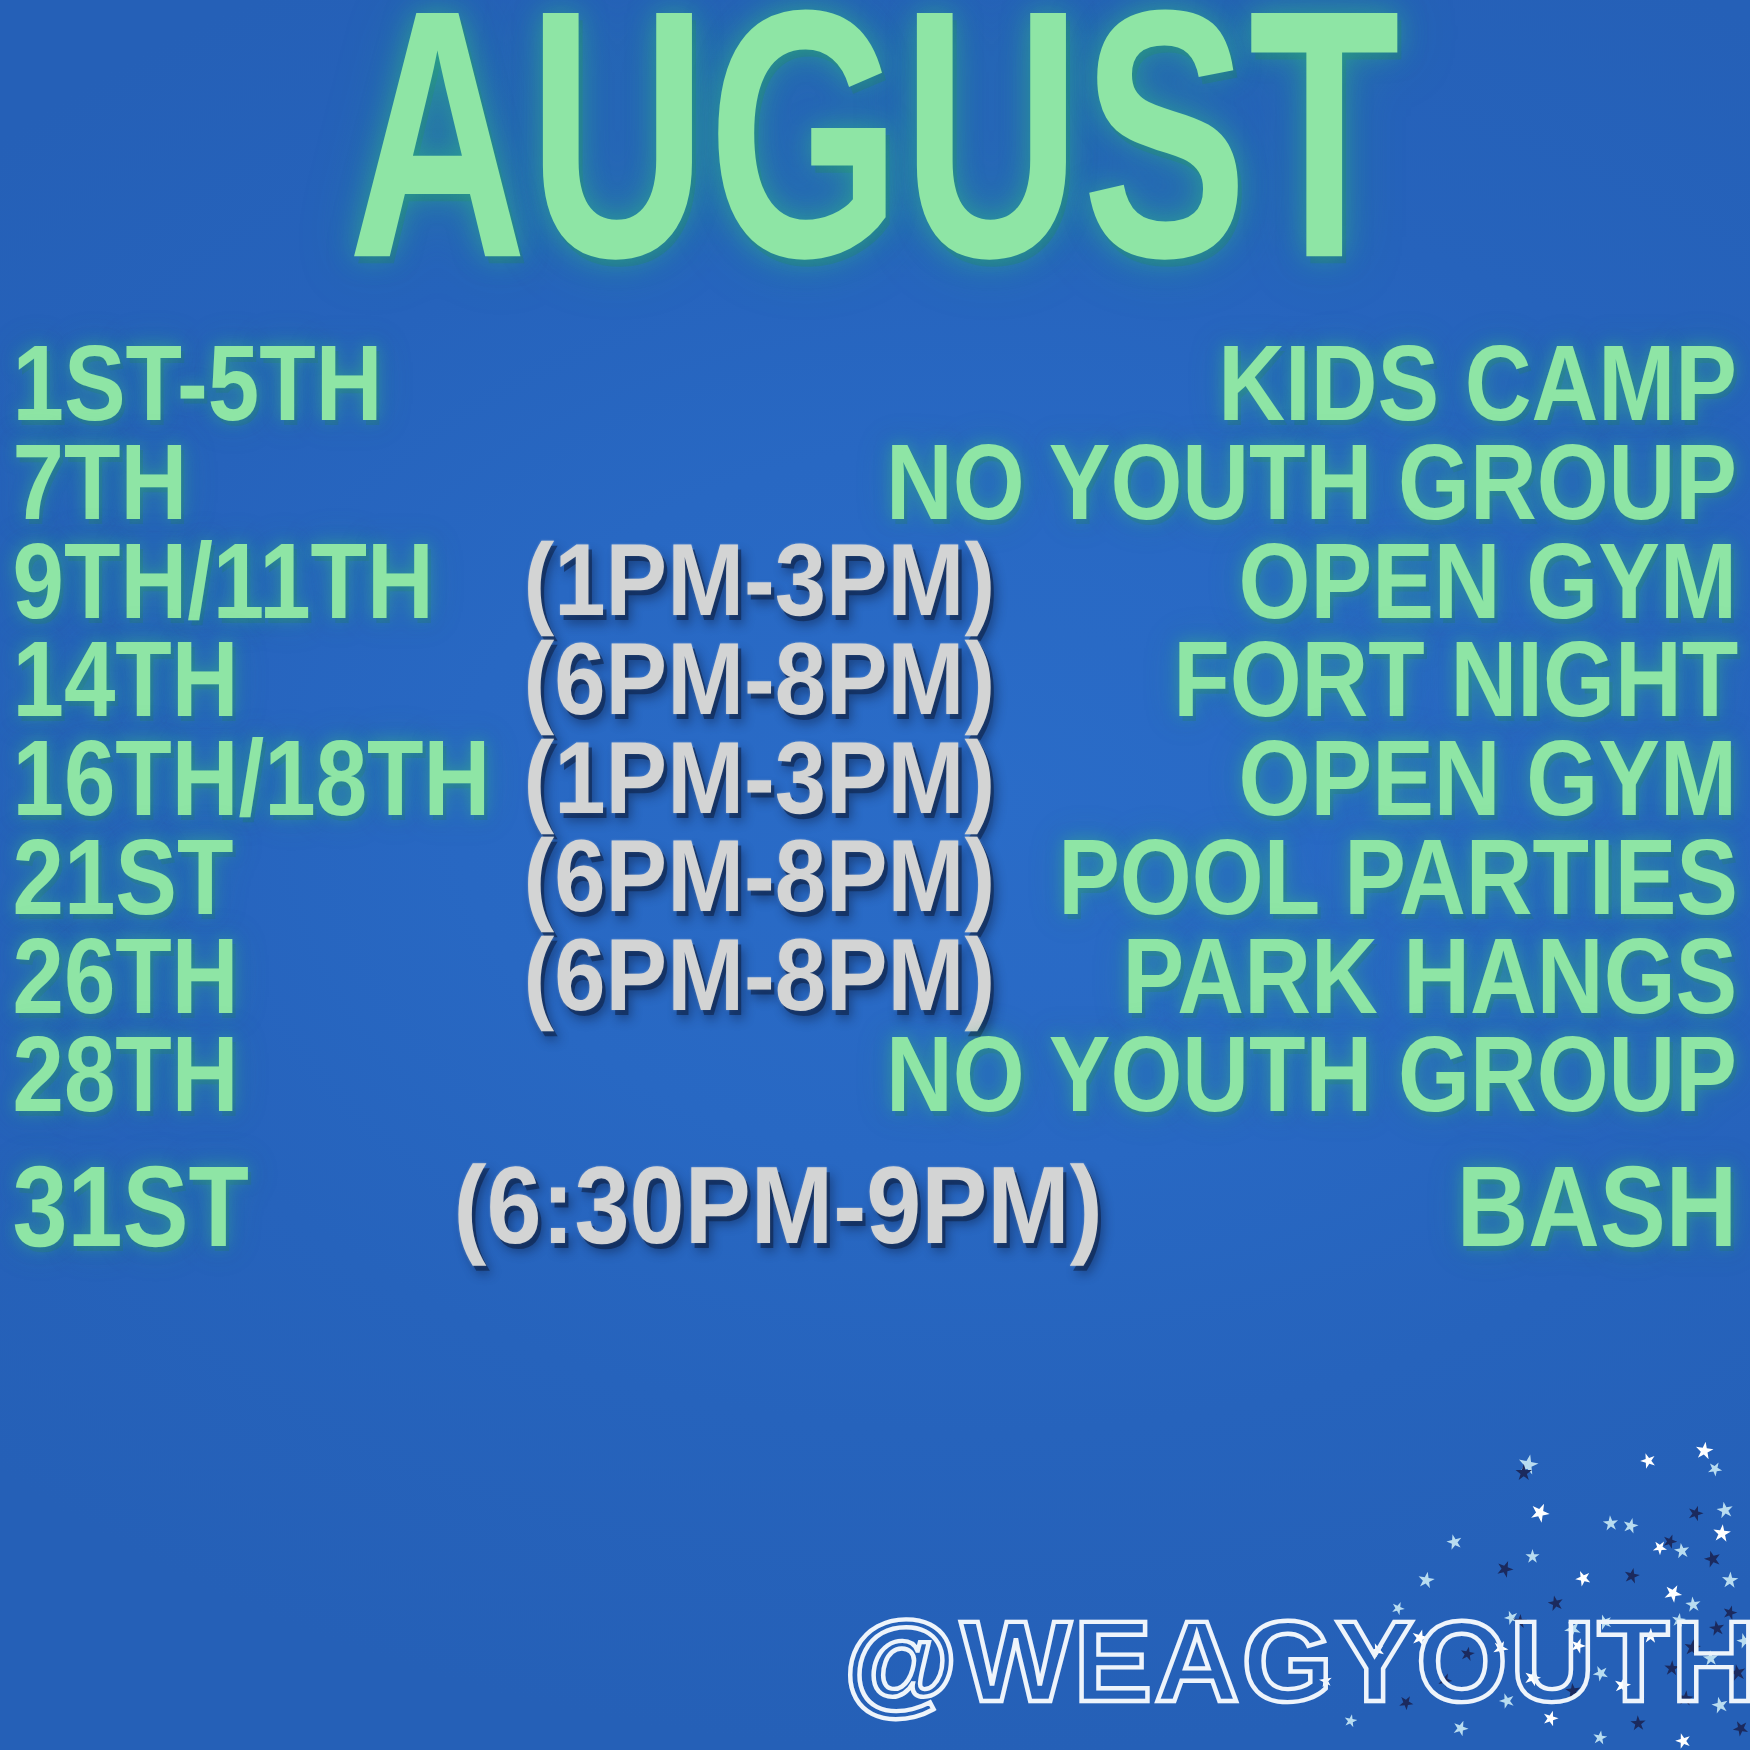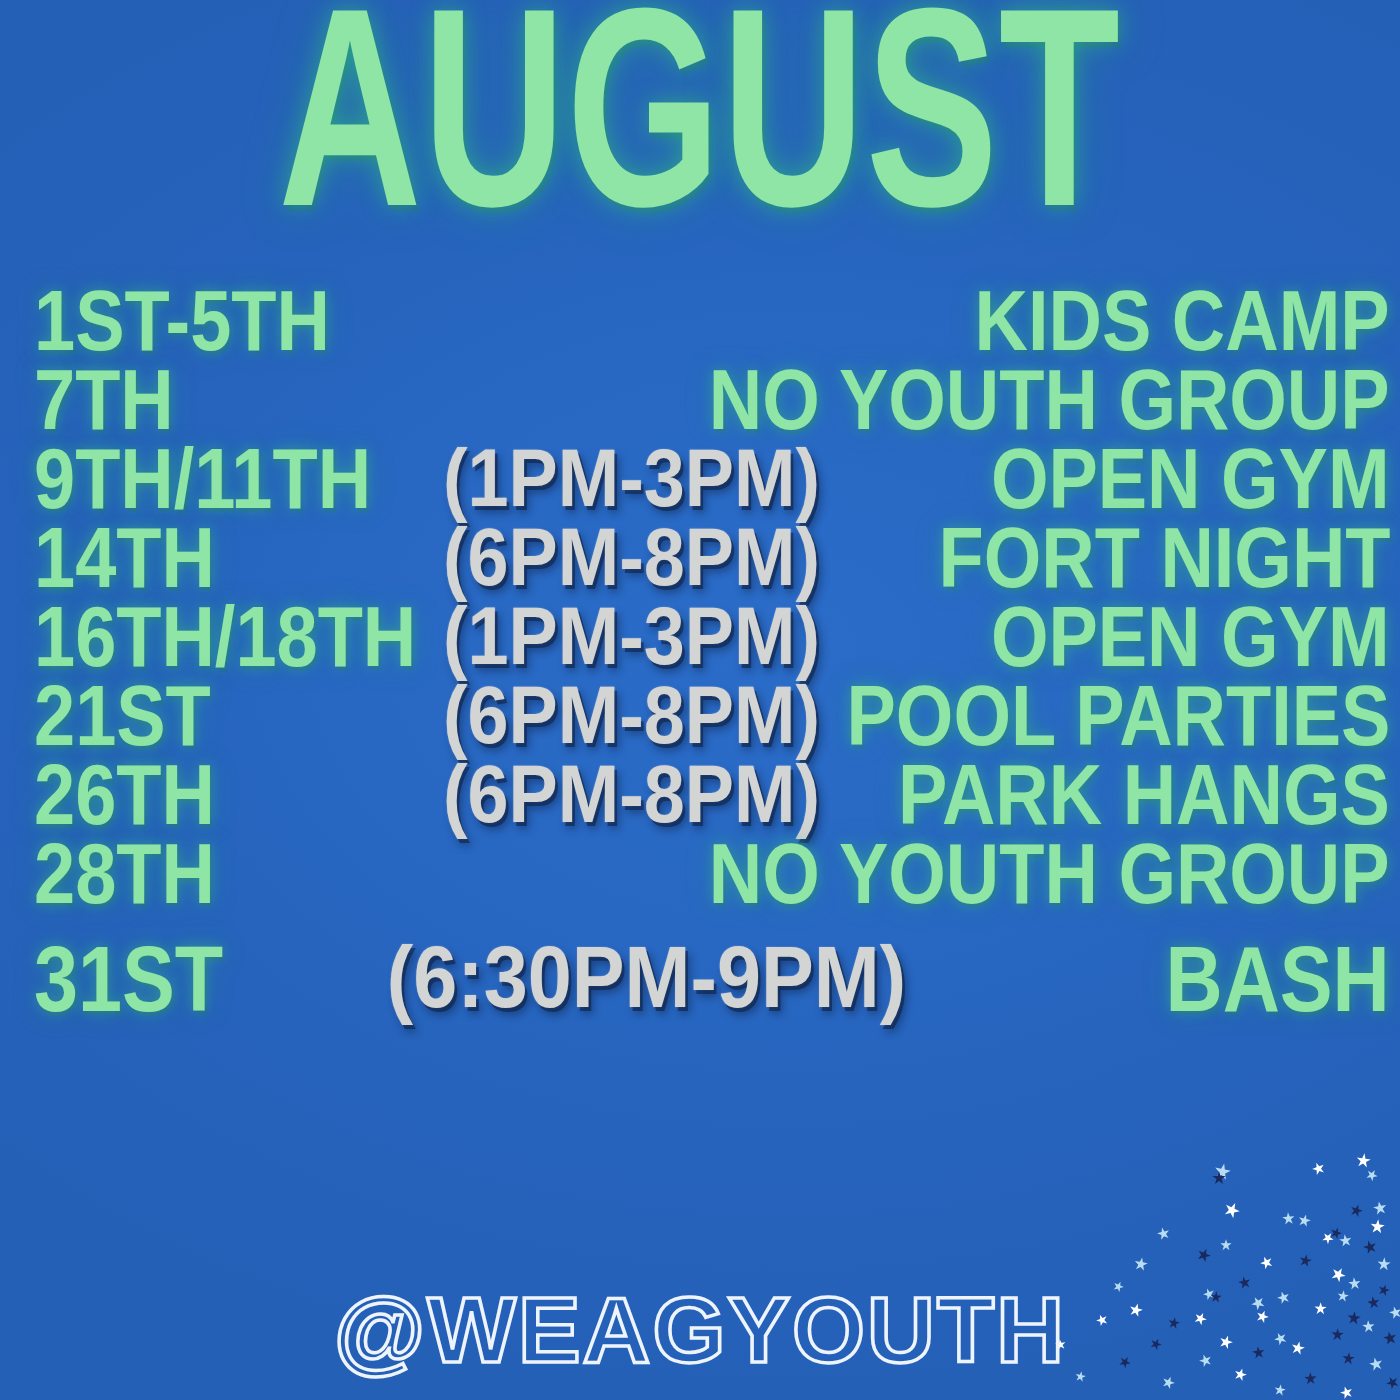--- a/index.html
+++ b/index.html
@@ -44,23 +44,22 @@
        0 0 48px rgba(40,170,120,0.38),
        4px 5px 0 rgba(30,120,90,0.30);
     white-space: nowrap;
   }
 
   
   #schedule {
     position: absolute;
     left: 0;
     right: 0;
-    top: 275px;
+    top: 262px;
     height: 890px;
-    padding-left: 24px;
   }
   .row {
     position: relative;
     height: 79px;
   }
   .row.last { height: 96px; margin-top: 20px; }
 
   .cell {
     position: absolute;
     font-family: "Liberation Sans Narrow", "Liberation Sans", sans-serif;
@@ -119,21 +118,21 @@
   .row.last .time   { font-size: 88px; top: 6px; width: 1245px; }
 
   
   #handle-wrap {
     position: absolute;
     left: 0; right: 0;
     bottom: 22px;
     height: 96px;
     display: flex;
     align-items: center;
-    justify-content: center;
+    justify-content: flex-end;
     pointer-events: none;
   }
   #handle {
     font-family: "Liberation Sans", sans-serif;
     font-weight: 700;
     font-size: 92px;
     letter-spacing: 2px;
     color: transparent;
     -webkit-text-stroke: 3.5px #eef4fb;
     transform: scaleX(1.02);

